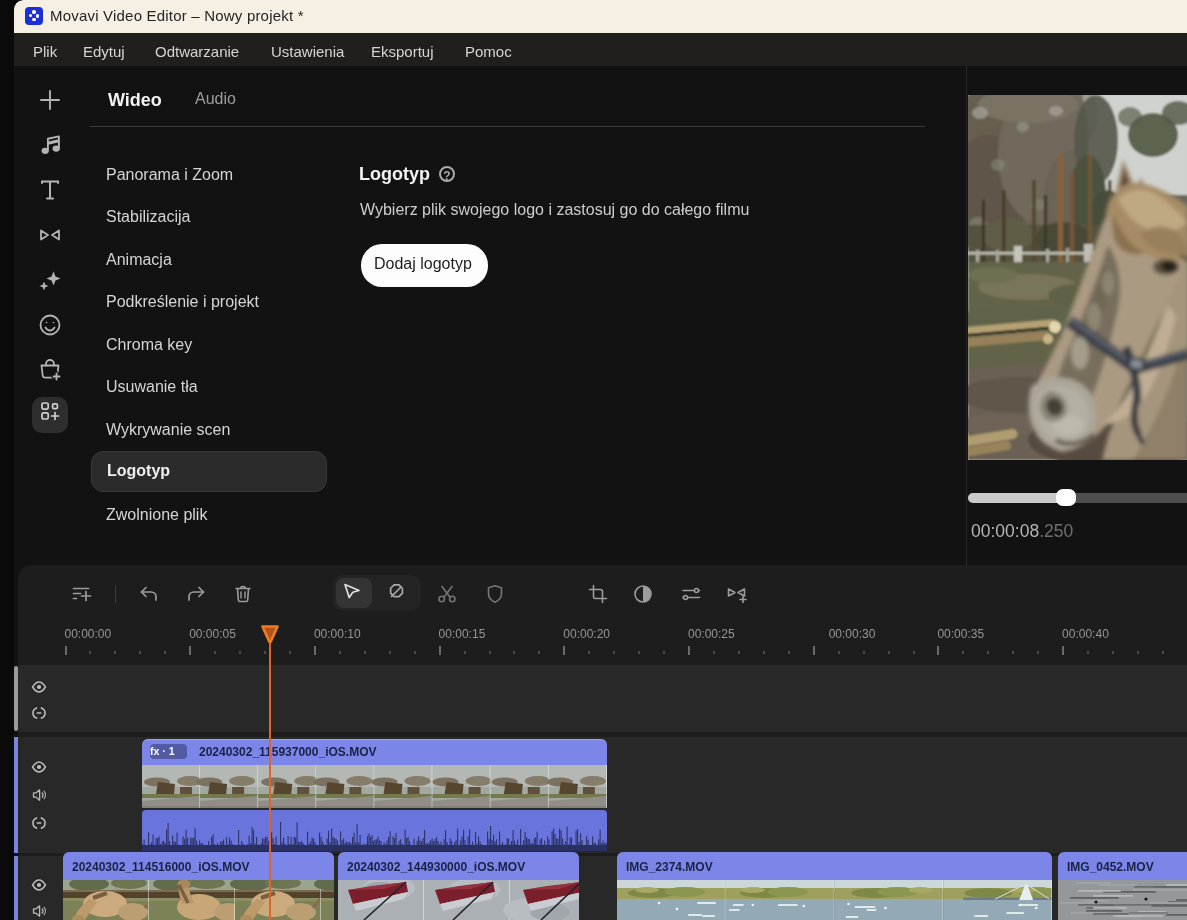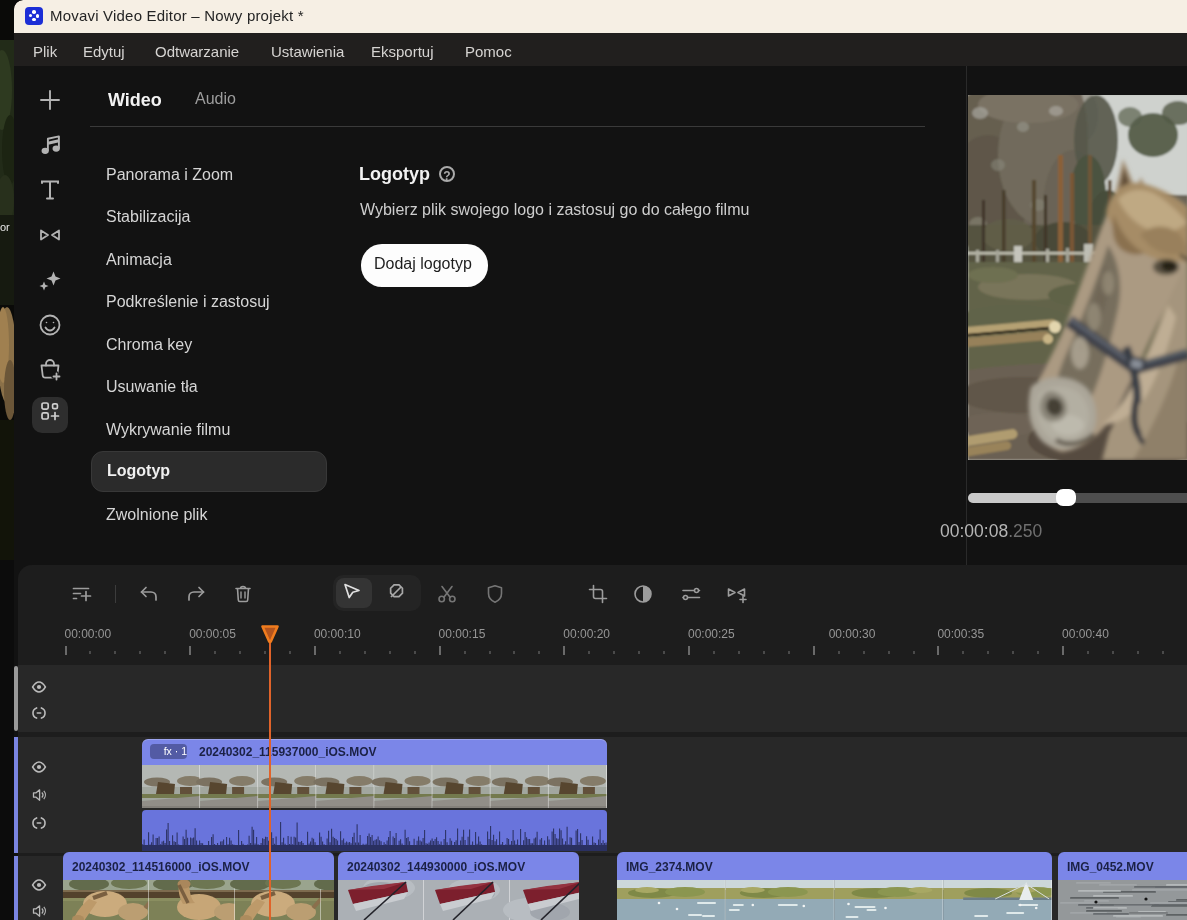--- a/index.html
+++ b/index.html
@@ -45,21 +45,21 @@
 #hdr-desc { left:346px; top:135px; font-size:16px; color:#cdcdcd; }
 #btn-dodaj { left:347px; top:178px; width:127px; height:43px; background:#fdfdfd; border-radius:21px; }
 #btn-dodaj span { position:absolute; left:13px; top:11px; font-size:16px; color:#1d1d1d; }
 
 
 #prevsep { left:952px; top:66px; width:1px; height:854px; background:#2a2a2a; }
 #preview-photo { left:953.5px; top:95px; width:219.5px; height:364.5px; overflow:hidden; }
 #slider { left:953.5px; top:492.5px; width:233.5px; height:10px; background:#4e4e4e; border-radius:5px; }
 #slider .fill { position:absolute; left:0; top:0; width:100px; height:10px; background:#c9c9c9; border-radius:5px 0 0 5px; }
 #slider .knob { position:absolute; left:88px; top:-3.5px; width:20px; height:17px; background:#fff; border-radius:7px; }
-#ptime { left:926px; top:521px; font-size:17.5px; color:#b5b5b5; }
+#ptime { left:957px; top:521px; font-size:17.5px; color:#b5b5b5; }
 #ptime .ms { color:#6f6f6f; }
 
 
 #tl { left:4px; top:565px; width:1169px; height:355px; background:#1d1d1d; border-radius:14px 0 0 0; }
 .trackrow { position:absolute; left:0; background:#282828; width:1169px; }
 #tb-sep { left:97px; top:20px; width:1px; height:18px; background:#3c3c3c; }
 #tb-pill { left:315px; top:10px; width:88px; height:36px; background:#242424; border-radius:10px; }
 #tb-pillsel { left:318px; top:13px; width:36px; height:30px; background:#343434; border-radius:8px; }
 
 
@@ -91,36 +91,20 @@
   <path d="M10.4 2.9A5.4 5.4 0 0 1 10.4 13.1"></path>
   <path d="M6.3 8h3.4"></path>
 </g>
 <g id="i-spk" stroke="#b8b8b8" stroke-width="1.3" fill="none" stroke-linejoin="round">
   <path d="M2.5 5.8v4.4h2.6l3.5 3V2.8l-3.5 3z"></path>
   <path d="M10.8 5.5a3.6 3.6 0 0 1 0 5"></path>
   <path d="M12.8 3.9a6.2 6.2 0 0 1 0 8.2" stroke-width="1.2"></path>
 </g>
 </defs>
 </svg>
-  <div id="desk" class="abs">
-    <svg width="14" height="920" viewBox="0 0 14 920">
-      <rect width="14" height="920" fill="#0a0a08"></rect>
-      <rect y="40" width="14" height="180" fill="#222b18"></rect>
-      <ellipse cx="2" cy="90" rx="10" ry="40" fill="#2e3a20"></ellipse>
-      <ellipse cx="10" cy="150" rx="8" ry="35" fill="#1c2412"></ellipse>
-      <ellipse cx="5" cy="200" rx="9" ry="25" fill="#28301c"></ellipse>
-      <rect y="215" width="14" height="90" fill="#161a10"></rect>
-      <text x="0" y="231" font-family="Liberation Sans, sans-serif" font-size="11" fill="#e8e8e8">or</text>
-      <ellipse cx="7" cy="355" rx="9" ry="48" fill="#8a7048"></ellipse>
-      <ellipse cx="3" cy="345" rx="6" ry="38" fill="#a08050"></ellipse>
-      <ellipse cx="10" cy="390" rx="6" ry="30" fill="#6b5638"></ellipse>
-      <rect y="420" width="14" height="140" fill="#121409"></rect>
-      <rect y="560" width="14" height="360" fill="#0c0c0c"></rect>
-    </svg>
-  </div>
   <div id="app" class="abs">
     <div id="titlebar" class="abs">
       <div id="mvicon" class="abs">
         <div class="d" style="left:7.3px; top:3.4px;"></div>
         <div class="d" style="left:3.8px; top:6.8px;"></div>
         <div class="d" style="left:10.7px; top:7.1px;"></div>
         <div class="d" style="left:7.3px; top:10.6px;"></div>
       </div>
       <div id="title-txt" class="abs">Movavi Video Editor – Nowy projekt *</div>
     </div>
@@ -172,24 +156,24 @@
         <path d="M15 11.5v7M11.5 15h7"></path>
       </svg>
     </div>
     <div id="content" class="abs" style="left:0; top:66px; width:952px; height:489px;">
       <div id="tab-wideo" class="abs">Wideo</div>
       <div id="tab-audio" class="abs">Audio</div>
       <div id="tab-line" class="abs"></div>
       <div class="listitem" style="top:100px;">Panorama i Zoom</div>
       <div class="listitem" style="top:142px;">Stabilizacija</div>
       <div class="listitem" style="top:185px;">Animacja</div>
-      <div class="listitem" style="top:227px;">Podkreślenie i zastosuj</div>
+      <div class="listitem" style="top:227px;">Podkreślenie i projekt</div>
       <div class="listitem" style="top:270px;text-align:center;">Chroma key</div>
       <div class="listitem" style="top:312px;">Usuwanie tła</div>
-      <div class="listitem" style="top:355px;">Wykrywanie filmu</div>
+      <div class="listitem" style="top:355px;">Wykrywanie scen</div>
       <div id="list-sel" class="abs">
           <span>Logotyp</span>
         </div>
       <div class="listitem" style="top:440px;">Zwolnione plik</div>
       <div id="hdr-logotyp" class="abs">Logotyp</div>
       <div id="hdr-q" class="abs">?</div>
       <div id="btn-dodaj" class="abs">
           <span>Dodaj logotyp</span>
         </div>
       <div id="hdr-desc" class="abs">Wybierz plik swojego logo i zastosuj go do całego filmu</div>
@@ -467,21 +451,21 @@
         </svg>
       <svg class="tico" style="left:13px; top:312px;" viewBox="0 0 16 16">
           <use href="#i-eye"></use>
         </svg>
       <svg class="tico" style="left:13px; top:338px;" viewBox="0 0 16 16">
           <use href="#i-spk"></use>
         </svg>
 
       <div class="abs" style="left:124px; top:174px; width:465px; height:112px;">
         <div class="cliphead" style="left:0; top:0; width:465px; height:26px; border-radius:6px 6px 0 0; box-shadow:inset 0 1px 0 rgba(255,255,255,0.25);"></div>
-        <div class="abs" style="left:8px; top:5px; width:37px; height:15px; background:rgba(28,33,69,0.42); border-radius:4px; color:#fff; font-size:10.5px; font-weight:normal; text-align:right; line-height:15px;">fx · 1</div>
+        <div class="abs" style="left:8px; top:5px; width:37px; height:15px; background:rgba(28,33,69,0.42); border-radius:4px; color:#fff; font-size:10.5px; font-weight:bold; text-align:left; line-height:15px;">fx · 1</div>
         <div class="cliptitle" style="left:57px; top:6px;">20240302_115937000_iOS.MOV</div>
         <svg class="clipthumb" style="left:0; top:26px;" width="465" height="43" viewBox="0 0 465 43">
             <rect width="465" height="43" fill="#a2a79f"></rect>
             <g transform="translate(0.0,0)">
 <rect width="58.1" height="22" fill="#b4b8b4"></rect>
 <ellipse cx="15" cy="17" rx="13" ry="4.5" fill="#7b7261"></ellipse>
 <ellipse cx="48" cy="16" rx="13" ry="5" fill="#857c69"></ellipse>
 <polygon points="14,29 16,17 33,19 32,29" fill="#57462f"></polygon>
 <rect x="38" y="22" width="12" height="7" fill="#62503a"></rect>
 <rect y="29" width="58.1" height="4" fill="#747a4e"></rect>

